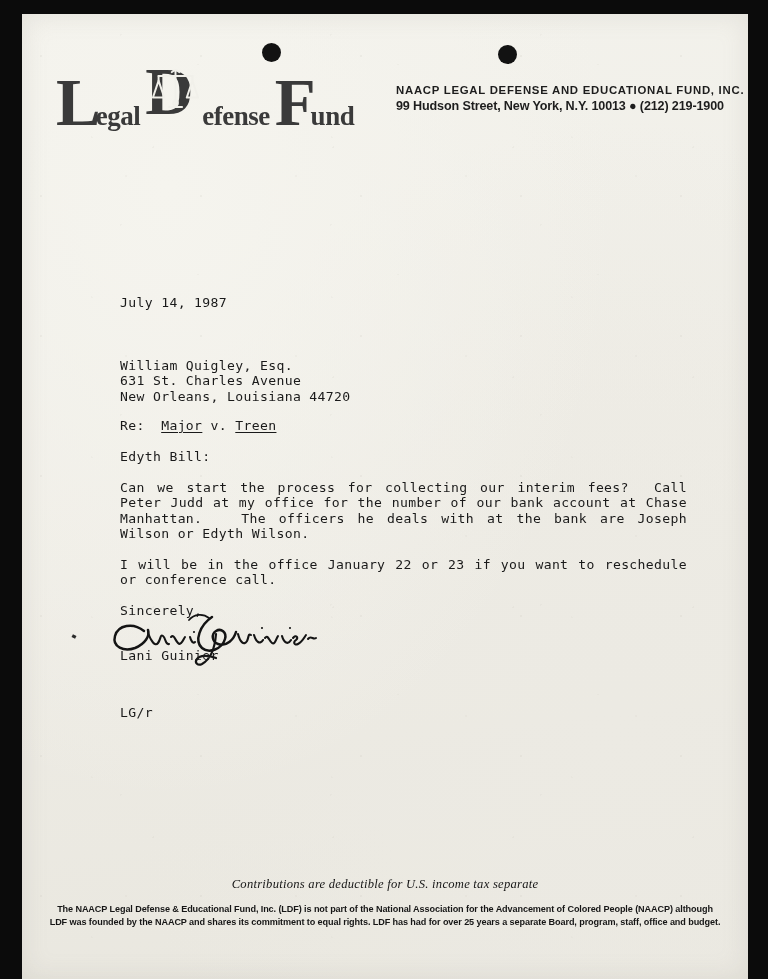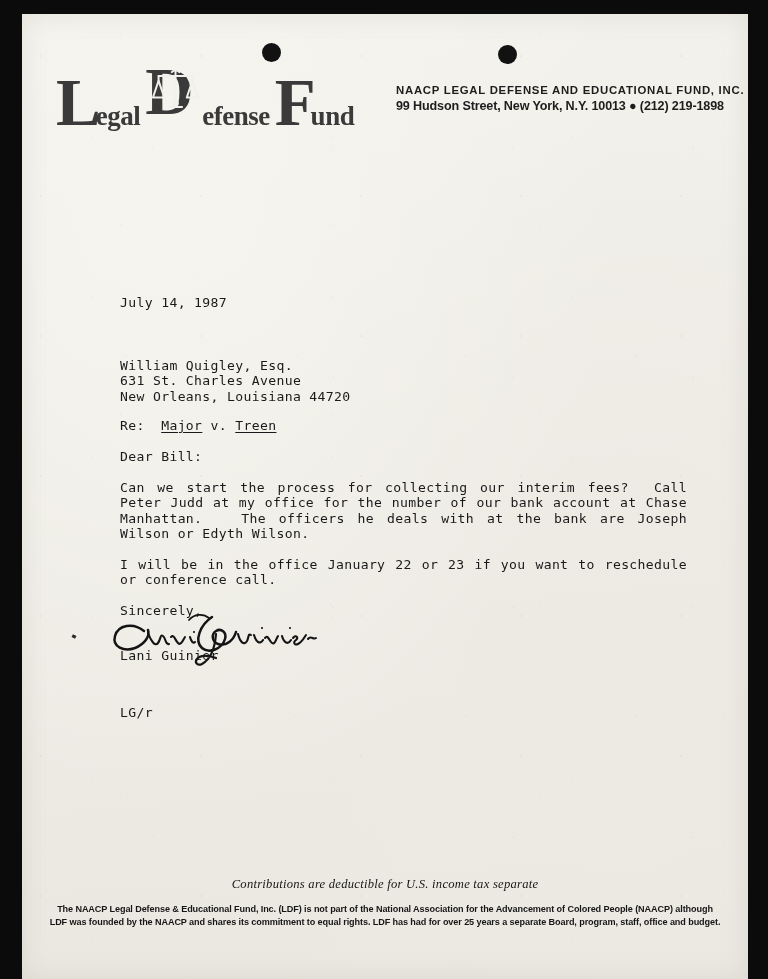--- a/index.html
+++ b/index.html
@@ -260,35 +260,35 @@
           </svg>
         </span>
 
         <span class="logo-rest">efense</span>
         <span class="logo-cap">F</span>
         <span class="logo-rest">und</span>
       </div>
 
       <div id="org-block">
         <div id="org-name">NAACP LEGAL DEFENSE AND EDUCATIONAL FUND, INC.</div>
-        <div id="org-address">99 Hudson Street, New York, N.Y. 10013 ● (212) 219-1898</div>
+        <div id="org-address">99 Hudson Street, New York, N.Y. 10013 ● (212) 219-1900</div>
       </div>
     </div>
 
     <div id="letter">
 
       <div class="blk" id="date-line">July 14, 1987</div>
 
       <div class="blk" id="recipient">William Quigley, Esq.
 631 St. Charles Avenue
 New Orleans, Louisiana 44720</div>
 
       <div class="blk" id="re-line"><span>Re:</span>  <span class="u">Major</span> <span>v.</span> <span class="u">Treen</span></div>
 
-      <div class="blk" id="salutation">Dear Bill:</div>
+      <div class="blk" id="salutation">Edyth Bill:</div>
 
       <div class="para" id="para-1">Can we start the process for collecting our interim fees?  Call Peter Judd at my office for the number of our bank account at Chase Manhattan.   The officers he deals with at the bank are Joseph Wilson or Edyth Wilson.</div>
       <div class="para" id="para-2">I will be in the office January 22 or 23 if you want to reschedule or conference call.</div>
 
       <div class="blk" id="closing">Sincerely,</div>
 
       <div id="signature-area">
         <div id="stray-mark"></div>
 
         <svg id="signature-mark" viewBox="0 0 460 112">

